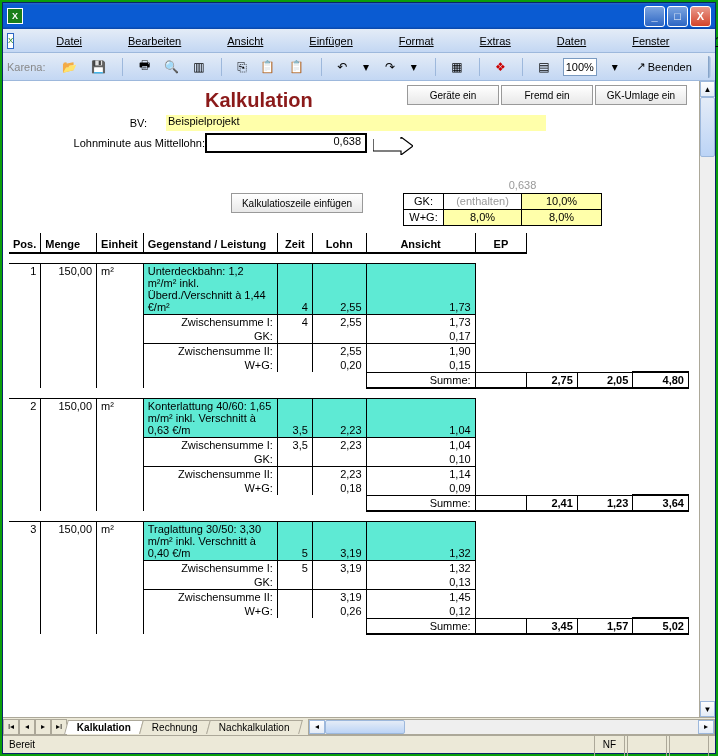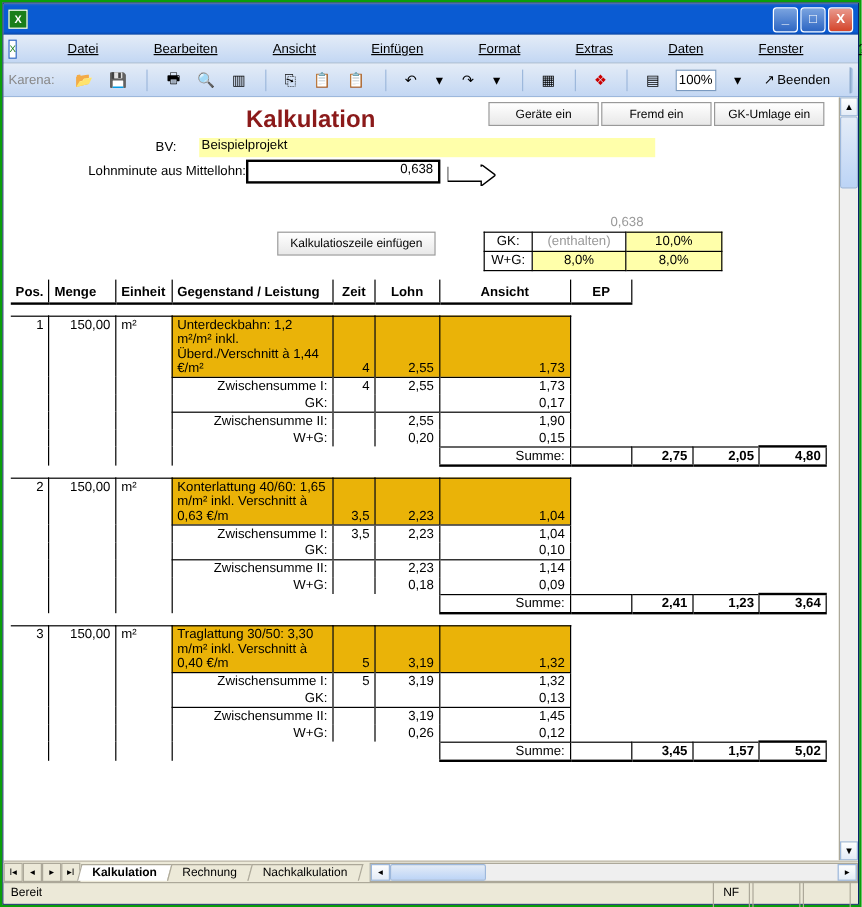--- a/index.html
+++ b/index.html
@@ -62,21 +62,21 @@
 .colgeg { width: 190px; }
 .colzeit { width: 44px; text-align: right; }
 .collohn { width: 78px; text-align: right; }
 .colmat { width: 90px; text-align: right; }
 .colep { width: 90px; text-align: right; font-weight: bold; }
 .bl { border-left: 1px solid #000; }
 .br { border-right: 1px solid #000; }
 .bt { border-top: 1px solid #000; }
 .bb2 { border-bottom: 2px solid #000; }
 .bt2 { border-top: 2px solid #000; }
-.yel { background: #eab308; }
+.yel { background: #5eead4; }
 .bold { font-weight: bold; }
 .r { text-align: right; }
 .spacer-row td { height: 10px; }
 .tabsbar { height: 18px; background: #ece9d8; display: flex; align-items: center; font-size: 10px; border-top: 1px solid #aca899; }
 .tabsbar .navbtn { width: 16px; height: 16px; border: 1px solid #aca899; background: #ece9d8; display: flex; align-items: center; justify-content: center; cursor: pointer; font-size: 8px; }
 .tab { padding: 1px 10px; background: #ece9d8; border: 1px solid #aca899; border-bottom: none; margin-left: -1px; cursor: pointer; transform: skewX(-15deg); }
 .tab span { display: inline-block; transform: skewX(15deg); }
 .tab.active { background: #fff; font-weight: bold; }
 .hscroll { flex: 1; height: 16px; background: #efefef; border: 1px solid #aca899; margin-left: 8px; position: relative; display: flex; }
 .hscroll .sbtn { width: 16px; background: linear-gradient(#fefefe,#e4ecf7); border: 1px solid #9db8dc; display: flex; align-items: center; justify-content: center; font-size: 8px; cursor: pointer; }

